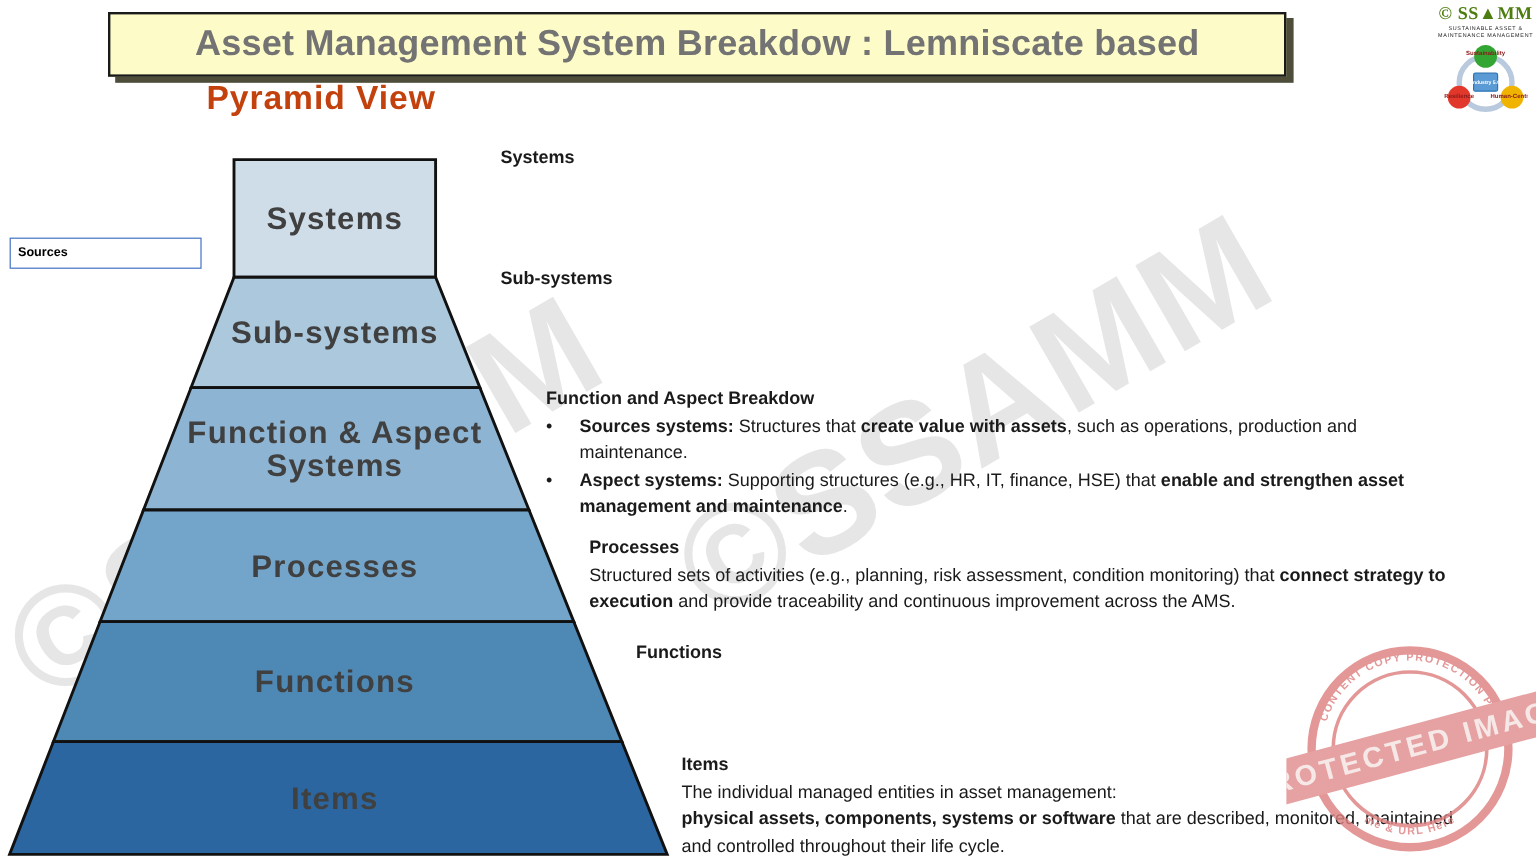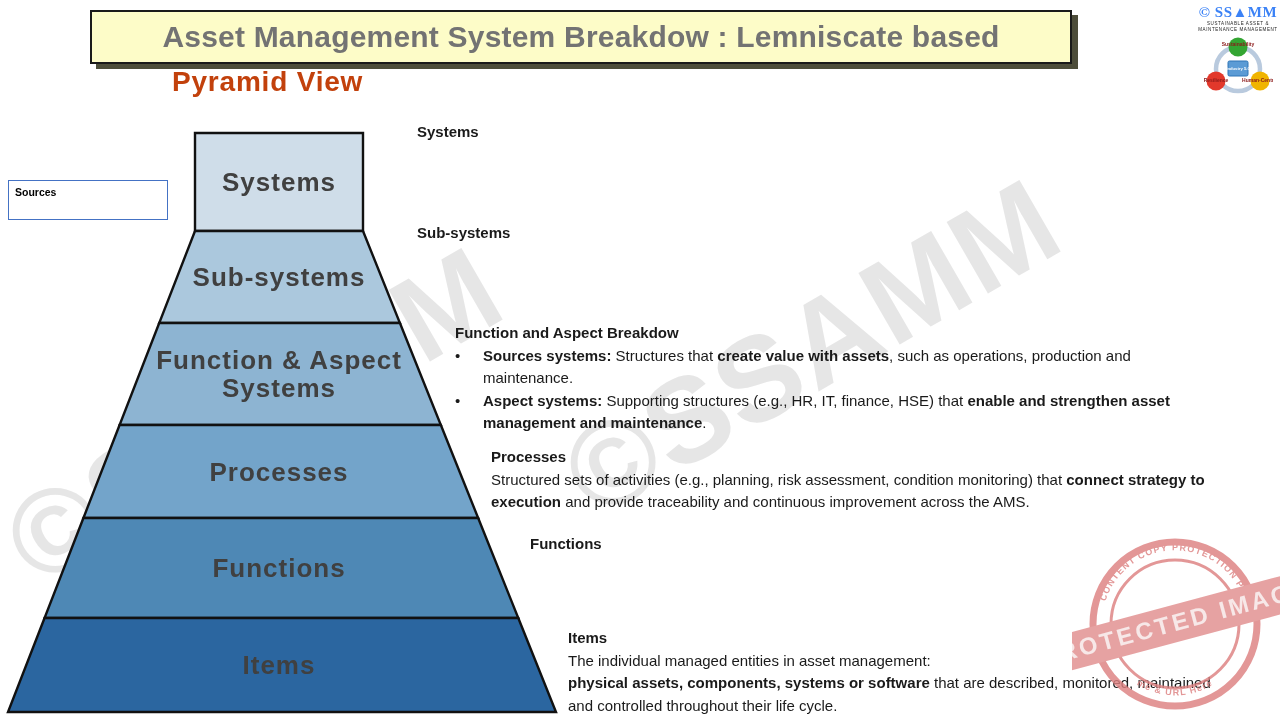--- a/index.html
+++ b/index.html
@@ -19,28 +19,28 @@
     display:flex;align-items:center;justify-content:center;
   }
   .title-box h1{
     margin:0;font-size:30px;font-weight:700;color:#737373;letter-spacing:.2px;
   }
   .subtitle{
     left:172px;top:66px;font-size:28px;font-weight:700;color:#c2410c;letter-spacing:.8px;
   }
   
   .logo{left:1196px;top:4px;width:84px;text-align:center;}
-  .logo-brand{font-family:"Liberation Serif","DejaVu Serif",serif;font-weight:700;font-size:15px;color:#3b82f6;letter-spacing:.5px;white-space:nowrap;}
+  .logo-brand{font-family:"Liberation Serif","DejaVu Serif",serif;font-weight:700;font-size:15px;color:#4d7c0f;letter-spacing:.5px;white-space:nowrap;}
   .logo-tag{font-size:4.5px;letter-spacing:.6px;color:#222;line-height:5.5px;white-space:nowrap;}
   .logo-diagram{margin-top:4px;}
   
   .sources{
-    left:8px;top:180px;width:160px;
+    left:8px;top:198px;width:160px;
     background:#fff;border:1.5px solid #4472c4;
-    padding:5px 6px 20px 6px;box-sizing:border-box;
+    padding:5px 6px 6px 6px;box-sizing:border-box;
   }
   .sources-heading{font-size:10.5px;font-weight:700;color:#000;margin:0 0 1px 0;}
   .sources ul{list-style:none;margin:0;padding:0;}
   .sources li{font-size:10.5px;line-height:13px;color:#222;white-space:nowrap;}
   
   .watermark{
     font-size:120px;font-weight:700;color:rgba(205,205,205,0.5);
     transform-origin:0 0;transform:rotate(-30deg);
     white-space:nowrap;pointer-events:none;letter-spacing:2px;
   }

